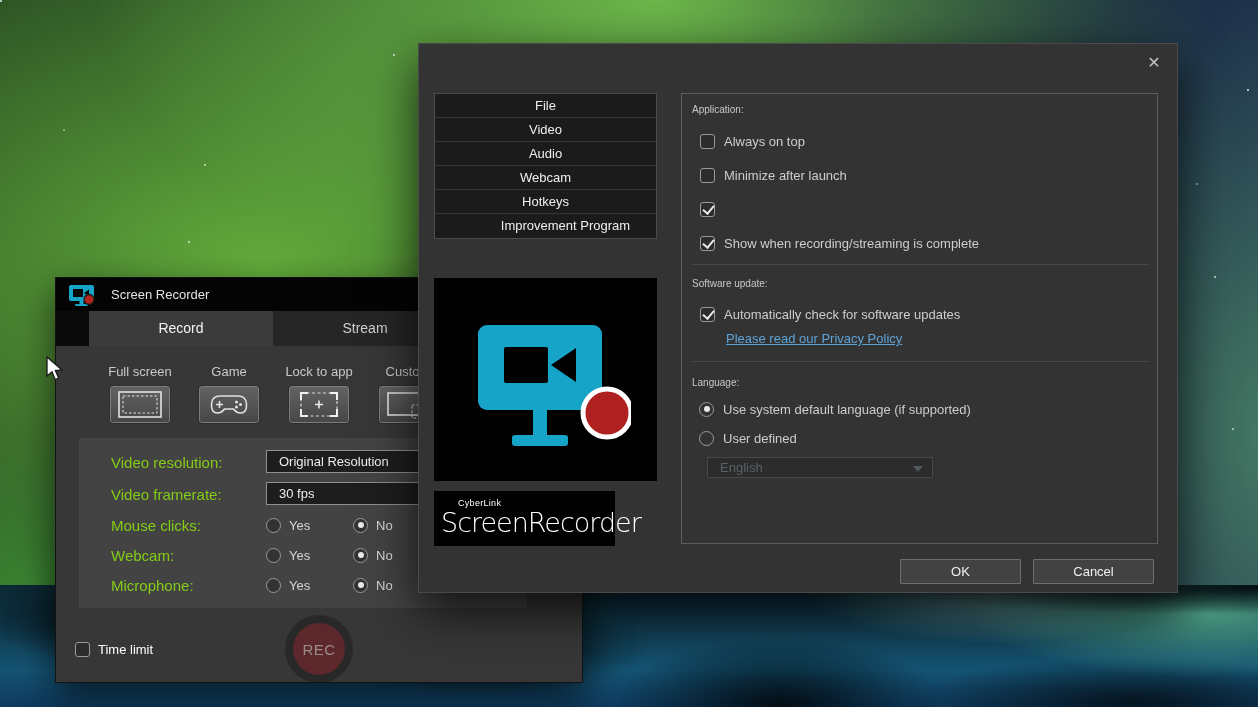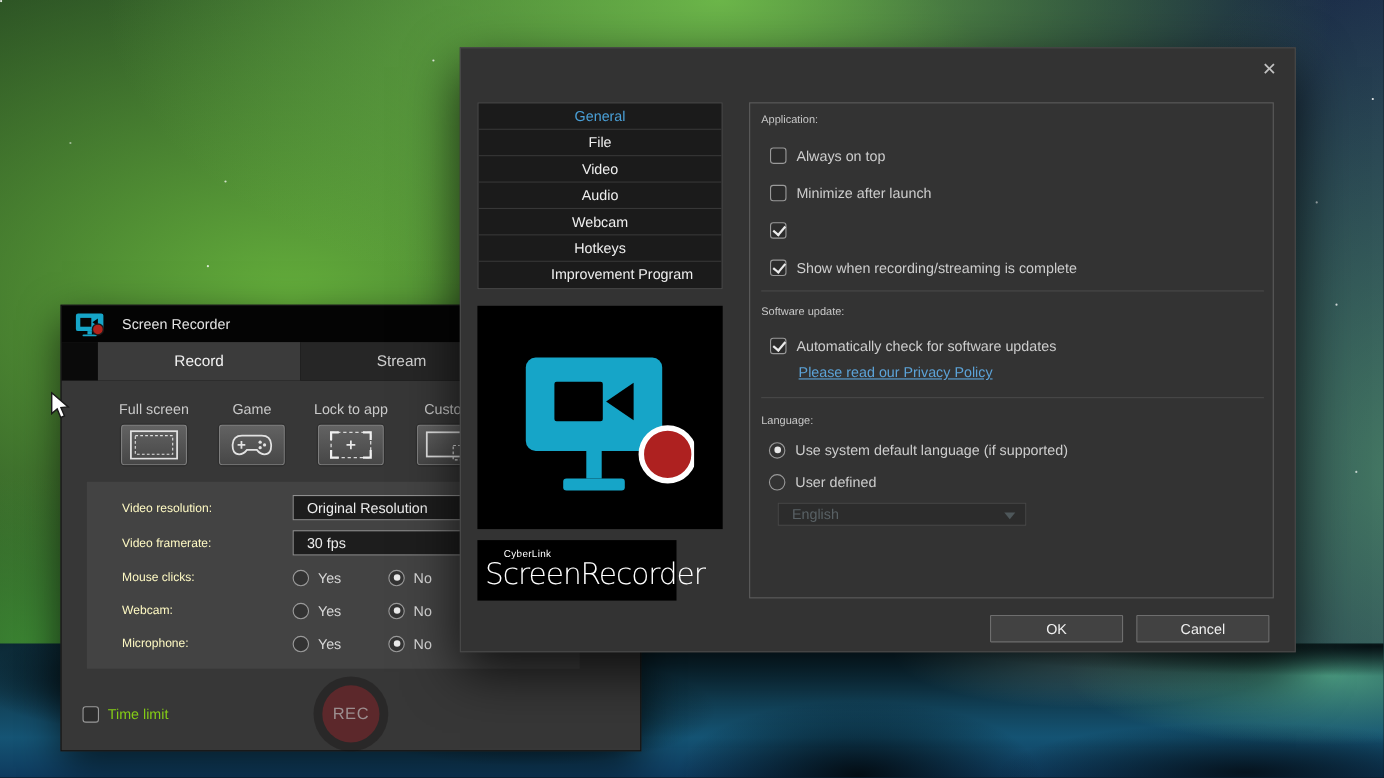--- a/index.html
+++ b/index.html
@@ -45,30 +45,30 @@
   .rec-tabs { position:absolute; left:0; top:33px; width:100%; height:35px; background:#0a0a0a; }
   .rec-tab { position:absolute; top:0; height:35px; width:184px; text-align:center; line-height:35px; font-size:14px; }
   .rec-tab.active { left:33px; background:#3b3b3b; color:#f2f2f2; }
   .rec-tab.inactive { left:217px; background:#262626; color:#cfcfcf; }
   .mode-label { position:absolute; top:86px; width:90px; text-align:center; font-size:13px; color:#c9c9c9; }
   .mode-btn { position:absolute; top:107px; width:62px; height:39px; border-radius:4px;
     background:linear-gradient(#636363,#464646); border:1px solid #2e2e2e; box-shadow:inset 0 0 0 1px #7d7d7d;
     display:flex; align-items:center; justify-content:center; }
   .panel { position:absolute; left:23px; top:160px; width:448px; height:170px; background:#434343; }
   .prow { position:absolute; left:0; height:24px; display:flex; align-items:center; }
-  .prow .lbl { position:absolute; left:32px; font-size:11px; color:#fef9c3; white-space:nowrap; }
+  .prow .lbl { position:absolute; left:32px; font-size:15px; color:#84cc16; white-space:nowrap; }
   .dd { position:absolute; left:187px; width:240px; height:23px; background:#1d1d1d; border:1px solid #8f8f8f;
     color:#ececec; font-size:13px; line-height:21px; padding-left:12px; white-space:nowrap; }
   .radio { width:15px; height:15px; border:1px solid #9a9a9a; border-radius:50%; background:#333; position:relative; flex:none; }
   .radio.selected::after { content:""; position:absolute; left:3.5px; top:3.5px; width:6px; height:6px; border-radius:50%; background:#e9e9e9; }
   .ropt { position:absolute; display:flex; align-items:center; gap:8px; font-size:13px; color:#d6d6d6; }
   .cb { width:15px; height:15px; border:1px solid #9a9a9a; border-radius:3px; background:#2c2c2c; position:relative; flex:none; }
   .cb.checked::after { content:""; position:absolute; left:4px; top:0.5px; width:5px; height:9px;
     border:solid #ebebeb; border-width:0 2px 2px 0; transform:rotate(40deg); }
-  .timelimit { position:absolute; left:19px; top:364px; display:flex; align-items:center; gap:8px; font-size:13px; color:#84cc16; }
+  .timelimit { position:absolute; left:19px; top:364px; display:flex; align-items:center; gap:8px; font-size:13px; color:#ffffff; }
   .rec-btn { position:absolute; left:237px; top:345px; width:52px; height:52px; border-radius:50%;
     background:#5c282b; box-shadow:0 0 0 8px rgba(18,14,14,.35); color:#9c8e8f; font-size:15px;
     letter-spacing:.5px; display:flex; align-items:center; justify-content:center; }
 
   
   .prefs { position:absolute; left:418px; top:43px; width:760px; height:550px; z-index:20;
     background:#333333; border:1px solid #4a4a4a; box-shadow:0 18px 46px rgba(0,0,0,.75); }
   .prefs-title { position:absolute; left:0; top:0; width:758px; height:37px; background:#272727;
     border-bottom:1px solid #191919; display:flex; align-items:center; }
   .prefs-title .t { color:#d9d9d9; font-size:13px; margin-left:15px; }
@@ -203,21 +203,20 @@
     <span class="cb"></span>
     <span>Time limit</span>
   </div>
   <div class="rec-btn">REC</div>
 </div>
 
 <div class="prefs">
   <div class="prefs-close">✕</div>
 
   <div class="nav">
-    <div class="nav-item selected">General</div>
     <div class="nav-item">File</div>
     <div class="nav-item">Video</div>
     <div class="nav-item">Audio</div>
     <div class="nav-item">Webcam</div>
     <div class="nav-item">Hotkeys</div>
     <div class="nav-item">Improvement Program</div>
   </div>
 
   <div class="logo-box">
     <svg width="165" height="180" viewBox="0 0 165 180" style="position:absolute;left:32px;top:35px">

